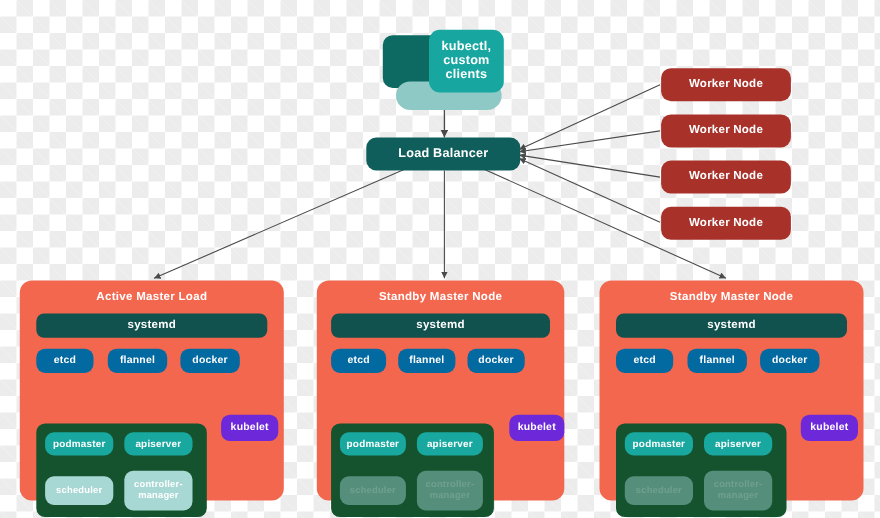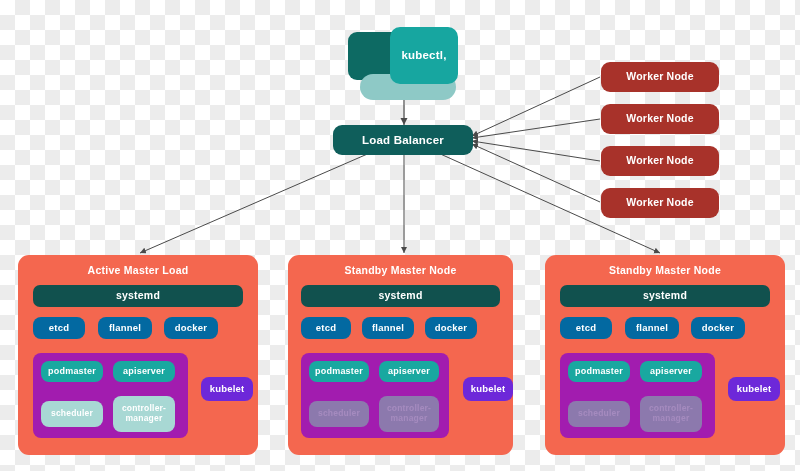--- a/index.html
+++ b/index.html
@@ -45,21 +45,21 @@
     border-radius:11px;
     box-sizing:border-box;
   }
   .panel-title{
     position:absolute;left:0;right:0;top:9px;
     text-align:center;color:#ffffff;
     font-size:10.5px;font-weight:bold;letter-spacing:.25px;
   }
   .systemd{background:#11514e;border-radius:7px;font-size:10.5px;justify-content:center;}
   .svc{background:#0369a1;border-radius:8px;font-size:9.5px;}
-  .inner-box{position:absolute;background:#a21caf;border-radius:8px;}
+  .inner-box{position:absolute;background:#14532d;border-radius:8px;margin-top:32px;}
   .comp{background:#19a8a0;border-radius:8px;font-size:9px;}
   .comp-light{background:#a8d8d4;color:#ffffff;border-radius:8px;font-size:8.5px;}
   .comp-faded{background:#7fb3ad;color:#a8cfc9;border-radius:8px;font-size:8.5px;opacity:.62;}
   .kubelet{background:#6d28d9;border-radius:8px;font-size:9.5px;}
 </style>
 </head>
 <body>
 
 <div id="stage">
 
@@ -118,20 +118,21 @@
       <path d="M588,375 L588,393" stroke="#e8f3f1" stroke-width="1.2" fill="none" marker-end="url(#ah-light)"></path>
       <path d="M588,378 L669,390" stroke="#e8f3f1" stroke-width="1.2" fill="none" marker-end="url(#ah-light)"></path>
       <line x1="720" y1="391" x2="706" y2="391" stroke="#333" stroke-width="1.1" marker-end="url(#ah-dark)"></line>
     </g>
   </svg>
 
   <div class="node client-back" style="left:348px;top:32px;width:60px;height:48px;"></div>
   <div class="node client-bottom" style="left:360px;top:74px;width:96px;height:26px;"></div>
   <div class="node client-front" style="left:390px;top:27px;width:68px;height:57px;flex-direction:column;">
     <span>kubectl,</span>
+    <span>custom clients</span>
   </div>
 
   <div class="node loadbalancer" style="left:333px;top:125px;width:140px;height:30px;">
     <span>Load Balancer</span>
   </div>
 
   <div class="node worker" style="left:601px;top:62px;width:118px;height:30px;">
     <span>Worker Node</span>
   </div>
   <div class="node worker" style="left:601px;top:104px;width:118px;height:30px;">

